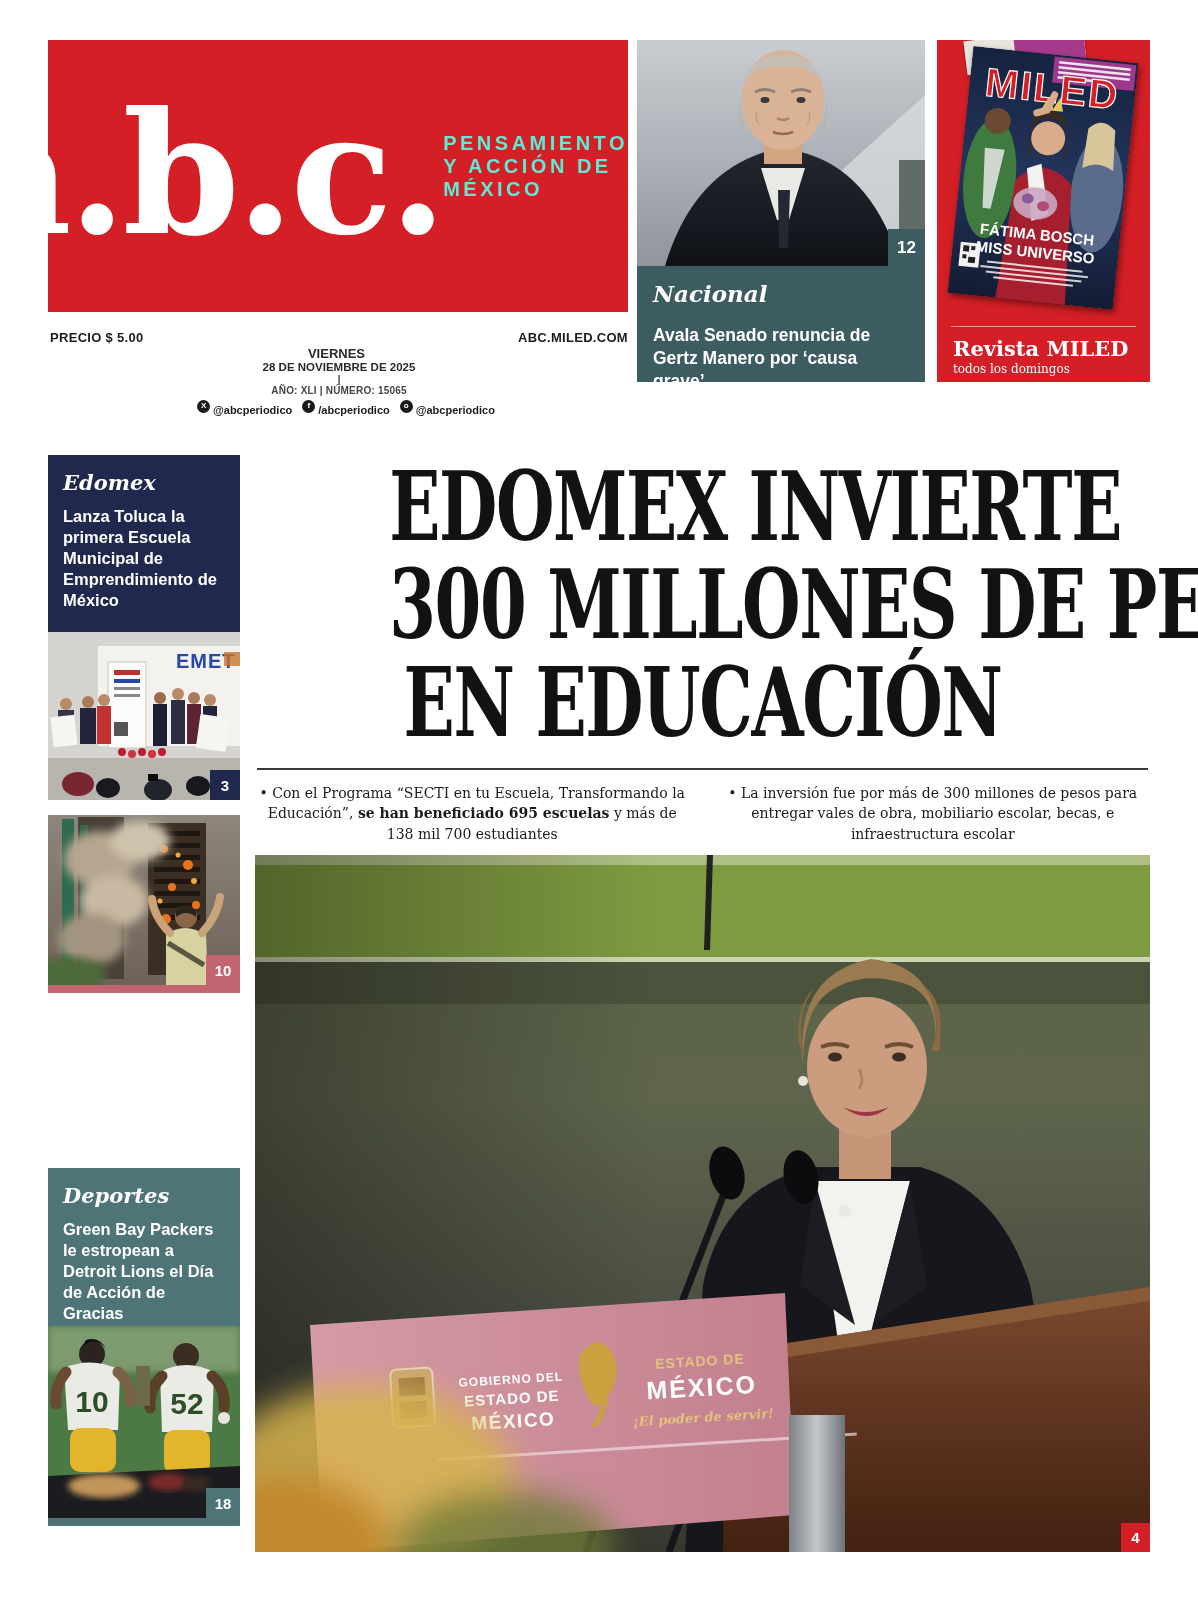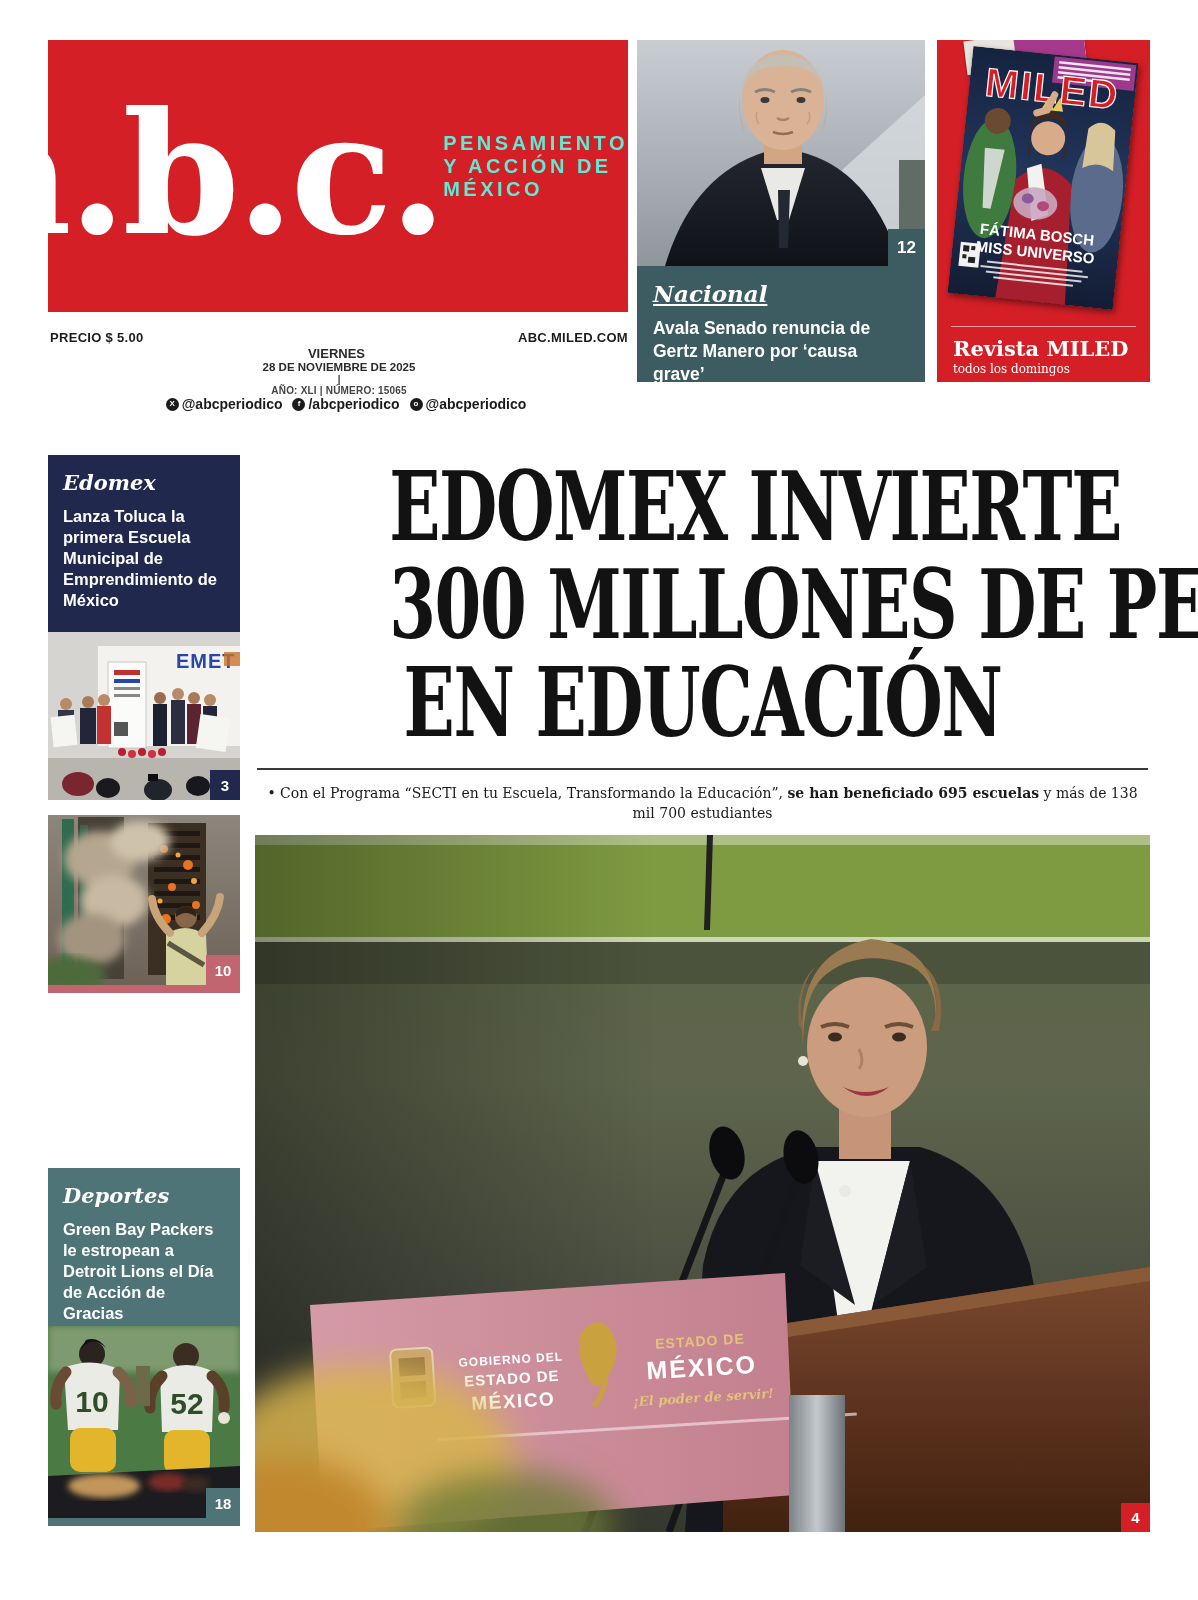--- a/index.html
+++ b/index.html
@@ -21,32 +21,32 @@
     font-size:13px;font-weight:bold;color:#1c1c1c;letter-spacing:.3px;gap:8px;}
   .date-row{position:absolute;left:50px;top:346px;width:578px;display:flex;align-items:center;
     font-size:11.5px;font-weight:bold;color:#2a2a2a;white-space:nowrap;flex-direction:column;}
   .date-row .day{font-size:13px;font-weight:bold;margin-right:5px;}
   .date-row .sep{margin:0 6px;color:#555;}
   .date-row .meta{font-size:10px;color:#444;letter-spacing:.2px;}
   .socials{display:flex;gap:10px;margin-left:14px;}
   .social-item{display:flex;align-items:center;gap:3px;}
   .circle-icon{width:13px;height:13px;border-radius:50%;background:#1b1b1b;color:#fff;font-size:8px;
     display:flex;align-items:center;justify-content:center;font-weight:bold;line-height:1;}
-  .handle{font-size:14px;font-weight:bold;color:#1b1b1b;}
+  .handle{font-size:11px;font-weight:bold;color:#1b1b1b;margin-top:8px;}
 
   
   .nacional-col{position:absolute;left:637px;top:40px;width:288px;}
   .nacional-photo{position:relative;width:288px;height:226px;overflow:hidden;}
   .nacional-photo svg{display:block;}
   .page-badge{position:absolute;display:flex;align-items:center;justify-content:center;
     color:#fff;font-weight:bold;font-family:"Liberation Sans",sans-serif;}
   .badge-12{right:0;bottom:0;width:37px;height:37px;background:var(--teal);font-size:17px;}
   .nacional-box{width:288px;height:116px;background:var(--teal);padding:14px 16px 10px;}
   .section-label{font-family:"DejaVu Serif",serif;font-style:italic;font-weight:bold;color:#fff;font-size:23px;}
-  .nacional-box .section-label{margin-bottom:10px;text-decoration:underline;}
+  .nacional-box .section-label{margin-bottom:17px;}
   .nacional-box .headline{color:#fff;font-weight:bold;font-size:17.5px;line-height:1.3;}
 
   
   .revista-box{position:absolute;left:937px;top:40px;width:213px;height:342px;background:var(--brand-red);overflow:hidden;}
   .mag-behind{position:absolute;left:28px;top:-6px;width:120px;height:34px;background:#e9e4dd;transform:rotate(-7deg);
     box-shadow:0 1px 3px rgba(0,0,0,.4);overflow:hidden;}
   .mag-behind .strip{position:absolute;right:0;top:0;width:70px;height:100%;background:#a53a8c;}
   .mag-cover{position:absolute;left:23px;top:14px;width:166px;height:248px;transform:rotate(6deg);
     box-shadow:2px 3px 6px rgba(0,0,0,.45);}
   .revista-sep{position:absolute;left:14px;right:14px;top:286px;border-top:1px solid rgba(255,255,255,.55);}
@@ -394,20 +394,21 @@
     <div class="main-headline">
       <div class="hl-line">EDOMEX INVIERTE</div>
       <div class="hl-line">300 MILLONES DE PESOS</div>
       <div class="hl-line">EN EDUCACIÓN</div>
     </div>
     <div class="main-rule"></div>
     <div class="bullets">
       <div class="bullet">
         <span>• Con el Programa “SECTI en tu Escuela, Transformando la Educación”, </span><b>se han beneficiado 695 escuelas</b><span> y más de 138 mil 700 estudiantes</span>
       </div>
+      <div class="bullet">• La inversión fue por más de 300 millones de pesos para entregar vales de obra, mobiliario escolar, becas, e infraestructura escolar</div>
     </div>
 
     <div class="main-photo">
       <svg width="895" height="697" viewBox="0 0 895 697">
         <defs>
           <linearGradient id="mainbg" x1="0" y1="0" x2="0" y2="1">
             <stop offset="0" stop-color="#5a6246"></stop>
               <stop offset=".35" stop-color="#5e654c"></stop>
             <stop offset=".65" stop-color="#4c5042"></stop>
               <stop offset="1" stop-color="#35382e"></stop>

